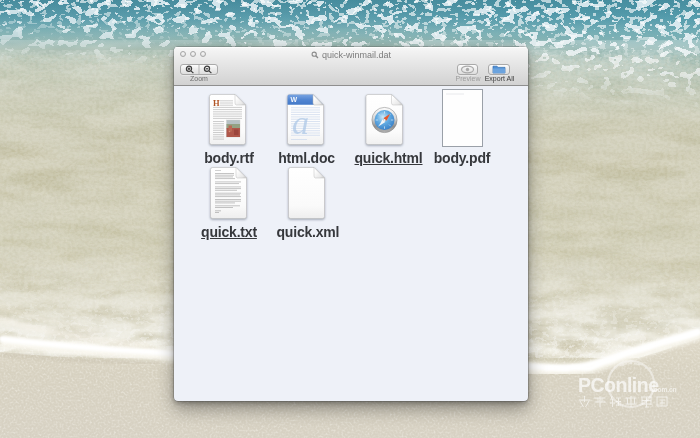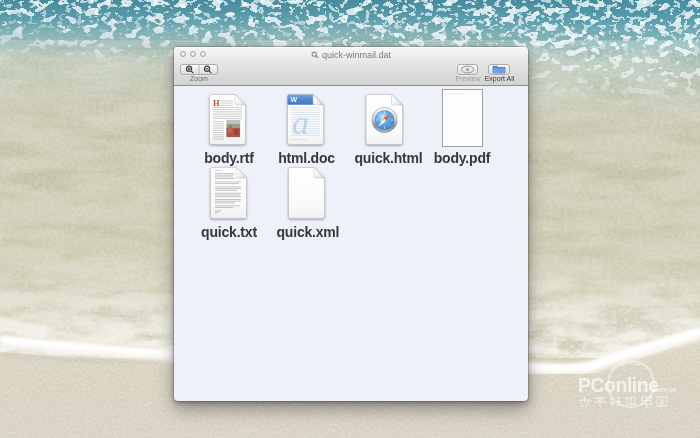--- a/index.html
+++ b/index.html
@@ -313,21 +313,21 @@
     </svg>
   </div>
   <div class="icon" style="left:268px; top:42px; filter:none;" id="ic-pdf">
     <svg width="41" height="58" viewBox="0 0 41 58">
       <rect x="0.5" y="0.5" width="40" height="57" fill="#fefefe" stroke="#9aa0a8" stroke-width="1"></rect>
       <path d="M4,5 H22" stroke="#e3e5e9" stroke-width="0.8"></path>
     </svg>
   </div>
   <div class="flabel" style="left:25px; top:102.5px; width:60px;">body.rtf</div>
   <div class="flabel" style="left:102.5px; top:102.5px; width:60px;">html.doc</div>
-  <div class="flabel" style="left:180.5px; top:102.5px; width:60px;">quick.html</div>
+  <div class="flabel" style="left:180.5px; top:102.5px; width:60px;text-decoration:underline;">quick.html</div>
   <div class="flabel" style="left:258px; top:102.5px; width:60px;">body.pdf</div>
 
   <div class="icon" style="left:35.5px; top:120px;" id="ic-txt">
     <svg width="38" height="52" viewBox="0 0 38 52">
       <path d="M0.5,2.5 Q0.5,0.5 2.5,0.5 L26,0.5 L36.5,11 L36.5,49.5 Q36.5,51.5 34.5,51.5 L2.5,51.5 Q0.5,51.5 0.5,49.5 Z" fill="url(#pg2)" stroke="#bdbdbd" stroke-width="0.6"></path>
       <path d="M26,0.5 L36.5,11 L27.5,11 Q26,10.8 26,9 Z" fill="url(#fold2)" stroke="#bdbdbd" stroke-width="0.5"></path>
       <g stroke="#7f7f7f" stroke-width="0.5" opacity="0.9">
         <path d="M5,3.3 H11"></path>
         <path d="M5,6.5 H24 M5,8.2 H24 M5,9.9 H23 M5,11.6 H25"></path>
         <path d="M5,14.9 H31 M5,16.6 H29"></path>
@@ -350,21 +350,21 @@
         </linearGradient>
       </defs>
     </svg>
   </div>
   <div class="icon" style="left:113.5px; top:120px;" id="ic-xml">
     <svg width="38" height="52" viewBox="0 0 38 52">
       <path d="M0.5,2.5 Q0.5,0.5 2.5,0.5 L26,0.5 L36.5,11 L36.5,49.5 Q36.5,51.5 34.5,51.5 L2.5,51.5 Q0.5,51.5 0.5,49.5 Z" fill="url(#pg2)" stroke="#bdbdbd" stroke-width="0.6"></path>
       <path d="M26,0.5 L36.5,11 L27.5,11 Q26,10.8 26,9 Z" fill="url(#fold2)" stroke="#bdbdbd" stroke-width="0.5"></path>
     </svg>
   </div>
-  <div class="flabel" style="left:25px; top:177px; width:60px;">quick.txt</div>
+  <div class="flabel" style="left:25px; top:177px; width:60px;text-decoration:underline;">quick.txt</div>
   <div class="flabel" style="left:102.5px; top:177px; width:60px;text-align:right;">quick.xml</div>
 </div>
 <div id="wm">
   <svg width="140" height="60" viewBox="0 0 140 60">
     <g opacity="0.45">
       <circle cx="61" cy="26" r="23" fill="none" stroke="#ffffff" stroke-width="2.2"></circle>
       <path d="M41,13 C50,3 74,3 83,13" fill="none" stroke="#ffffff" stroke-width="1.5" opacity="0.8" stroke-dasharray="3 2"></path>
       <g fill="#ffffff">
             <circle cx="53" cy="6.5" r="1.5"></circle>
             <circle cx="61" cy="5" r="1.3"></circle>

